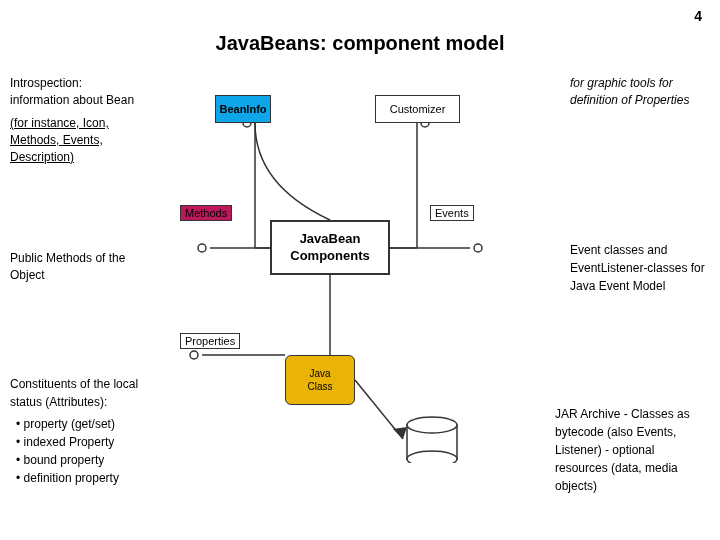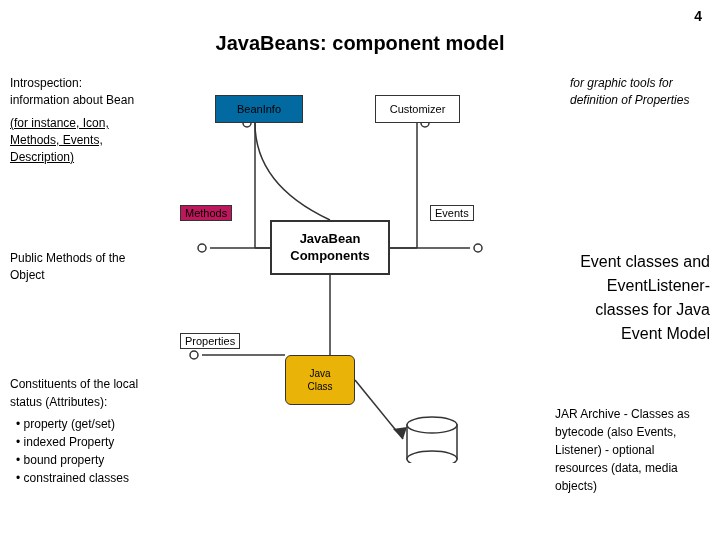--- a/index.html
+++ b/index.html
@@ -90,26 +90,25 @@
       right: 10px;
       width: 140px;
       font-size: 12px;
       line-height: 1.4;
       text-align: left;
       font-style: italic;
     }
 
     .right-event-classes {
       position: absolute;
-      top: 185px;
+      top: 176px;
       right: 10px;
       width: 140px;
-      font-size: 16px;
+      font-size: 12px;
       line-height: 1.5;
-      text-align: right;
     }
 
     .right-jar {
       position: absolute;
       top: 340px;
       right: 10px;
       width: 155px;
       font-size: 12px;
       line-height: 1.5;
     }
@@ -140,28 +139,29 @@
       font-weight: bold;
       line-height: 1.3;
       z-index: 10;
     }
 
     
     .beaninfo-box {
       position: absolute;
       top: 30px;
       left: 60px;
-      width: 88px;
+      width: 56px;
       height: 28px;
       border: 1.5px solid #333;
-      background: #0369a1;
+      background: #0ea5e9;
       display: flex;
       align-items: center;
       justify-content: center;
       font-size: 11px;
+      font-weight: bold;
     }
 
     
     .customizer-box {
       position: absolute;
       top: 30px;
       left: 220px;
       width: 85px;
       height: 28px;
       border: 1.5px solid #333;
@@ -258,21 +258,21 @@
 
   <div class="left-intro">Introspection: information about Bean</div>
   <div class="left-for-instance">(for instance, Icon, Methods, Events, Description)</div>
   <div class="left-public-methods">Public Methods of the Object</div>
   <div class="left-constituents">
     <div>Constituents of the local status (Attributes):</div>
     <ul>
       <li>property (get/set)</li>
       <li>indexed Property</li>
       <li>bound property</li>
-      <li>constrained classes</li>
+      <li>definition property</li>
     </ul>
   </div>
 
   <div class="right-graphic-tools">for graphic tools for definition of Properties</div>
   <div class="right-event-classes">Event classes and EventListener-classes for Java Event Model</div>
   <div class="right-jar">JAR Archive - Classes as bytecode (also Events, Listener) - optional resources (data, media objects)</div>
 
   <div class="diagram-container">
 
     <svg class="diagram-svg">

